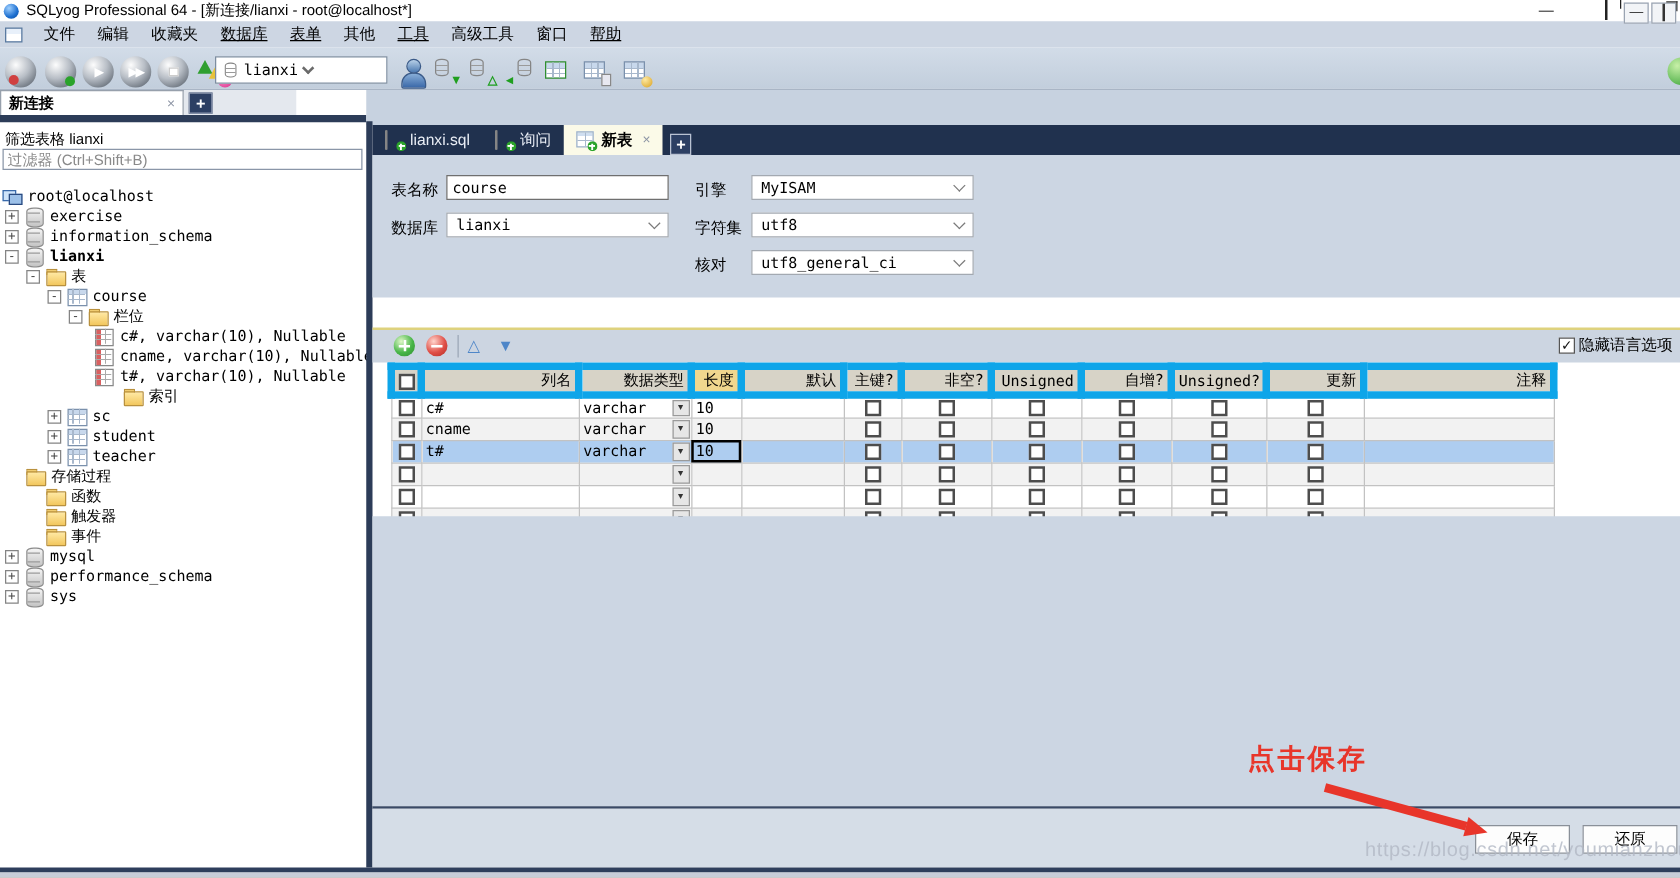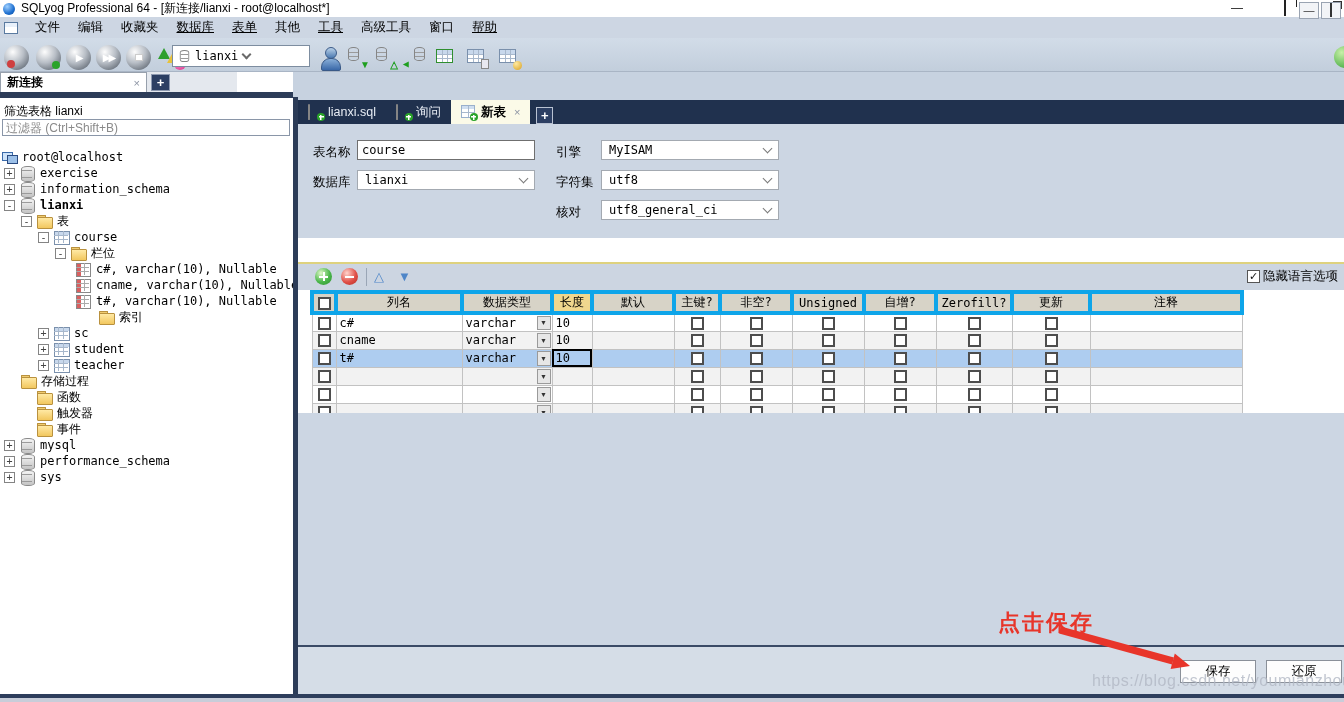--- a/index.html
+++ b/index.html
@@ -103,36 +103,36 @@
 .cbtn.green{background:radial-gradient(circle at 35% 30%,#dff8c8,#49b649 55%,#2f8f2f)}
 .cbtn.red{background:radial-gradient(circle at 35% 30%,#ffd4cc,#e05048 55%,#b22a22)}
 .cbtn::before{content:"";position:absolute;left:4px;top:7.5px;width:9px;height:2px;background:#fff}
 .cbtn.green::after{content:"";position:absolute;left:7.5px;top:4px;width:2px;height:9px;background:#fff}
 .tbsep{position:absolute;top:4px;width:1px;height:18px;background:#9aa6b6}
 .mvtri{position:absolute;top:5px;font-size:13px;color:#4e86c8;line-height:15px}
 .hidelang{position:absolute;right:6px;top:4px;display:flex;align-items:center;gap:3px;font-size:12.5px}
 .wincb{width:13px;height:13px;border:1px solid #555;background:#fff;font:bold 11px/11px "DejaVu Sans",sans-serif;text-align:center;color:#111}
 
 .grid{position:absolute;left:310px;top:290px;border-collapse:collapse;table-layout:fixed;width:930px;font-size:12px;background:#fff}
-.grid th{background:#d7d3c7;border:4px solid #0ea5e9;font-weight:normal;text-align:center;padding:0 3px;height:17px;font-family:"DejaVu Sans Mono",monospace;overflow:hidden;white-space:nowrap}
+.grid th{background:#d7d3c7;border:6px solid #0ea5e9;font-weight:normal;text-align:right;padding:0 3px;height:17px;font-family:"DejaVu Sans Mono",monospace;overflow:hidden;white-space:nowrap}
 .grid th.hl{background:#f0d78e}
 .grid td{border:1px solid #c2c2c2;height:18px;padding:0 3px;overflow:hidden;white-space:nowrap}
 .grid tr.ra td{background:#f2f2f2}
 .grid tr.sel td{background:#aecdf0}
 .ck{text-align:center}
 .gcb{display:inline-block;width:13px;height:13px;border:2px solid #4d4d4d;background:#fff;vertical-align:middle}
 .typecell{position:relative;padding-right:17px}
 .dd{position:absolute;right:1px;top:1px;bottom:1px;width:14px;background:#e6e6e6;border:1px solid #9a9a9a;font-size:7px;display:flex;align-items:center;justify-content:center;color:#333}
 .fc{outline:2px solid #000;outline-offset:-2px}
 
 .lowerbg{left:298px;top:413px;width:1046px;height:232px;background:#ccd6e3}
 .divline{left:298px;top:645px;width:1046px;height:2px;background:#3a4a66}
 .footerbar{left:298px;top:647px;width:1046px;height:47px;background:#d5dde7}
 .btn{position:absolute;top:660px;width:76px;height:23px;background:#fdfdfd;border:1px solid #8a9099;text-align:center;font-size:12.5px;line-height:21px}
-.annot{left:998px;top:608px;font-size:22px;font-weight:bold;color:#e8352a;letter-spacing:2px}
+.annot{left:998px;top:592px;font-size:22px;font-weight:bold;color:#e8352a;letter-spacing:2px}
 .watermark{left:1092px;top:672px;font-size:16px;color:rgba(178,184,196,0.8);letter-spacing:0.5px;z-index:5}
 .botnavy{left:0;top:694px;width:1344px;height:4px;background:#2e3e5c}
 .botstrip{left:0;top:698px;width:1344px;height:4px;background:#c8cdd9}
 </style>
 </head>
 <body>
 
 <div id="screen">
 
   <div class="abs titlebar">
@@ -406,21 +406,21 @@
       <tr>
         <th class="ck"><span class="gcb"></span></th>
         <th>列名</th>
         <th>数据类型</th>
         <th class="hl">长度</th>
         <th>默认</th>
         <th>主键?</th>
         <th>非空?</th>
         <th>Unsigned</th>
         <th>自增?</th>
-        <th>Zerofill?</th>
+        <th>Unsigned?</th>
         <th>更新</th>
         <th>注释</th>
       </tr>
     </thead>
     <tbody>
       <tr>
         <td class="ck"><span class="gcb"></span></td>
         <td class="mono">c#</td>
         <td class="typecell"><span class="mono">varchar</span><span class="dd">▼</span></td>
         <td class="mono">10</td>

